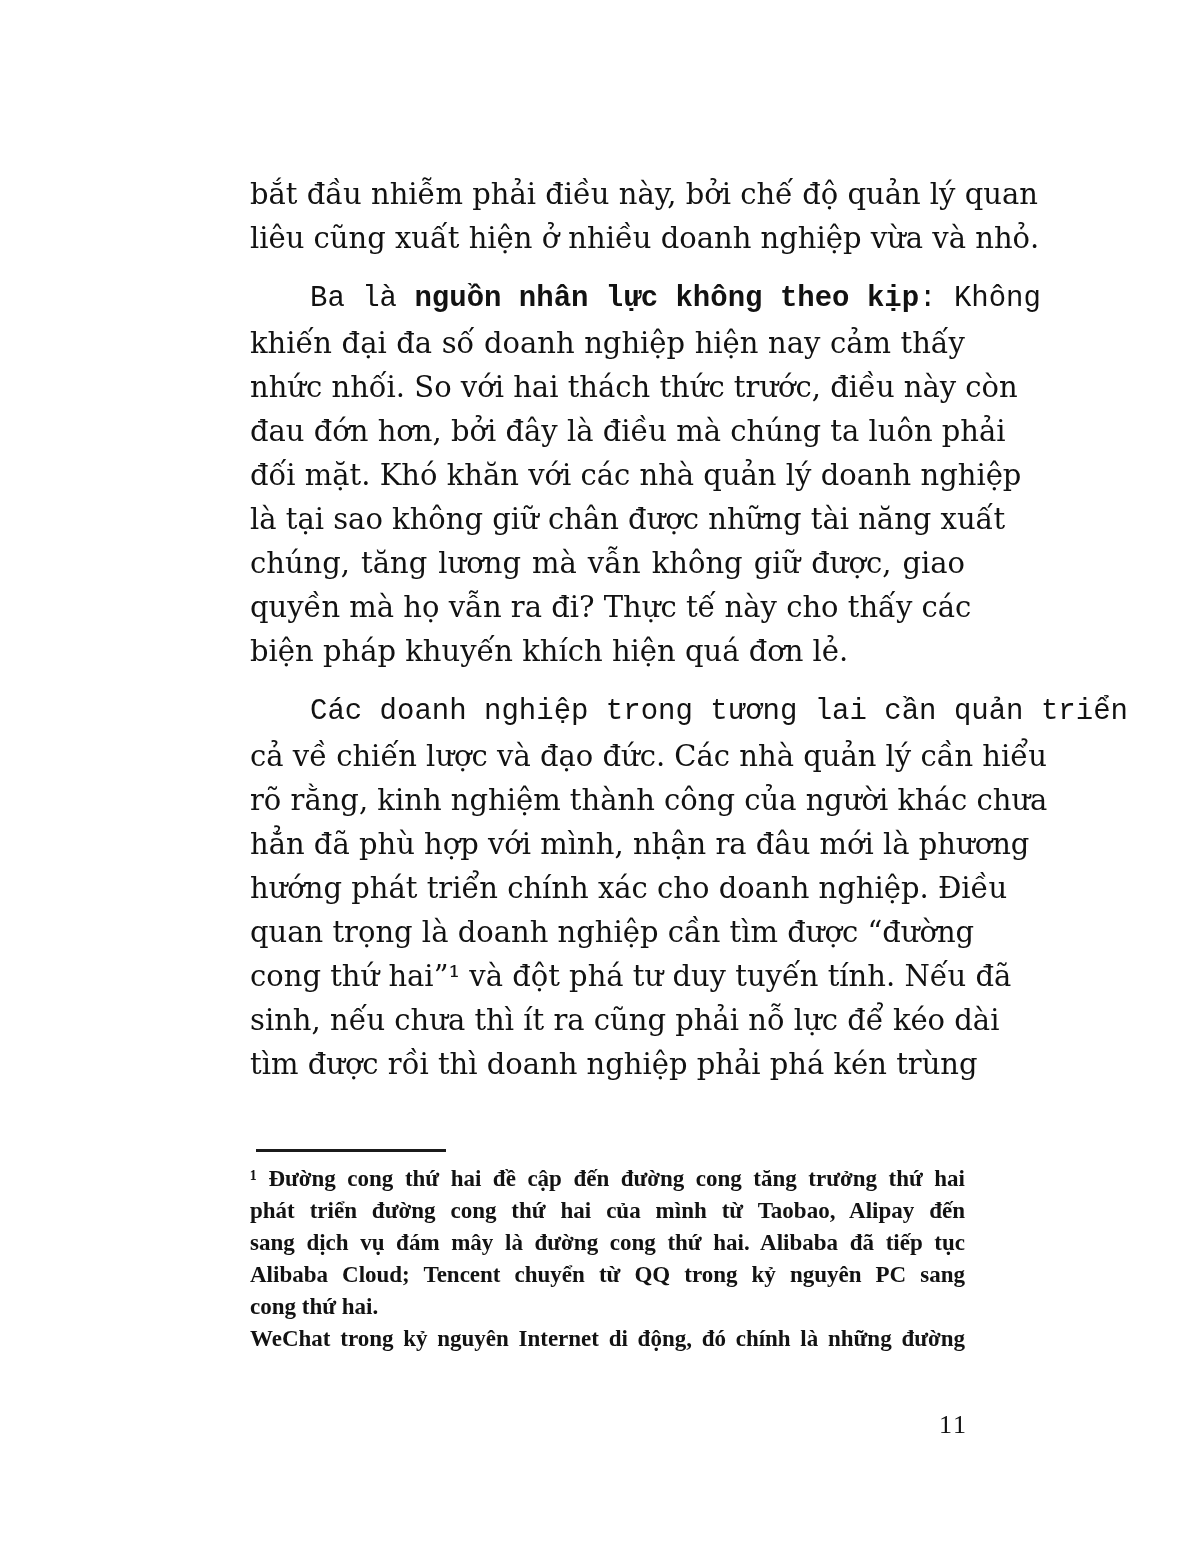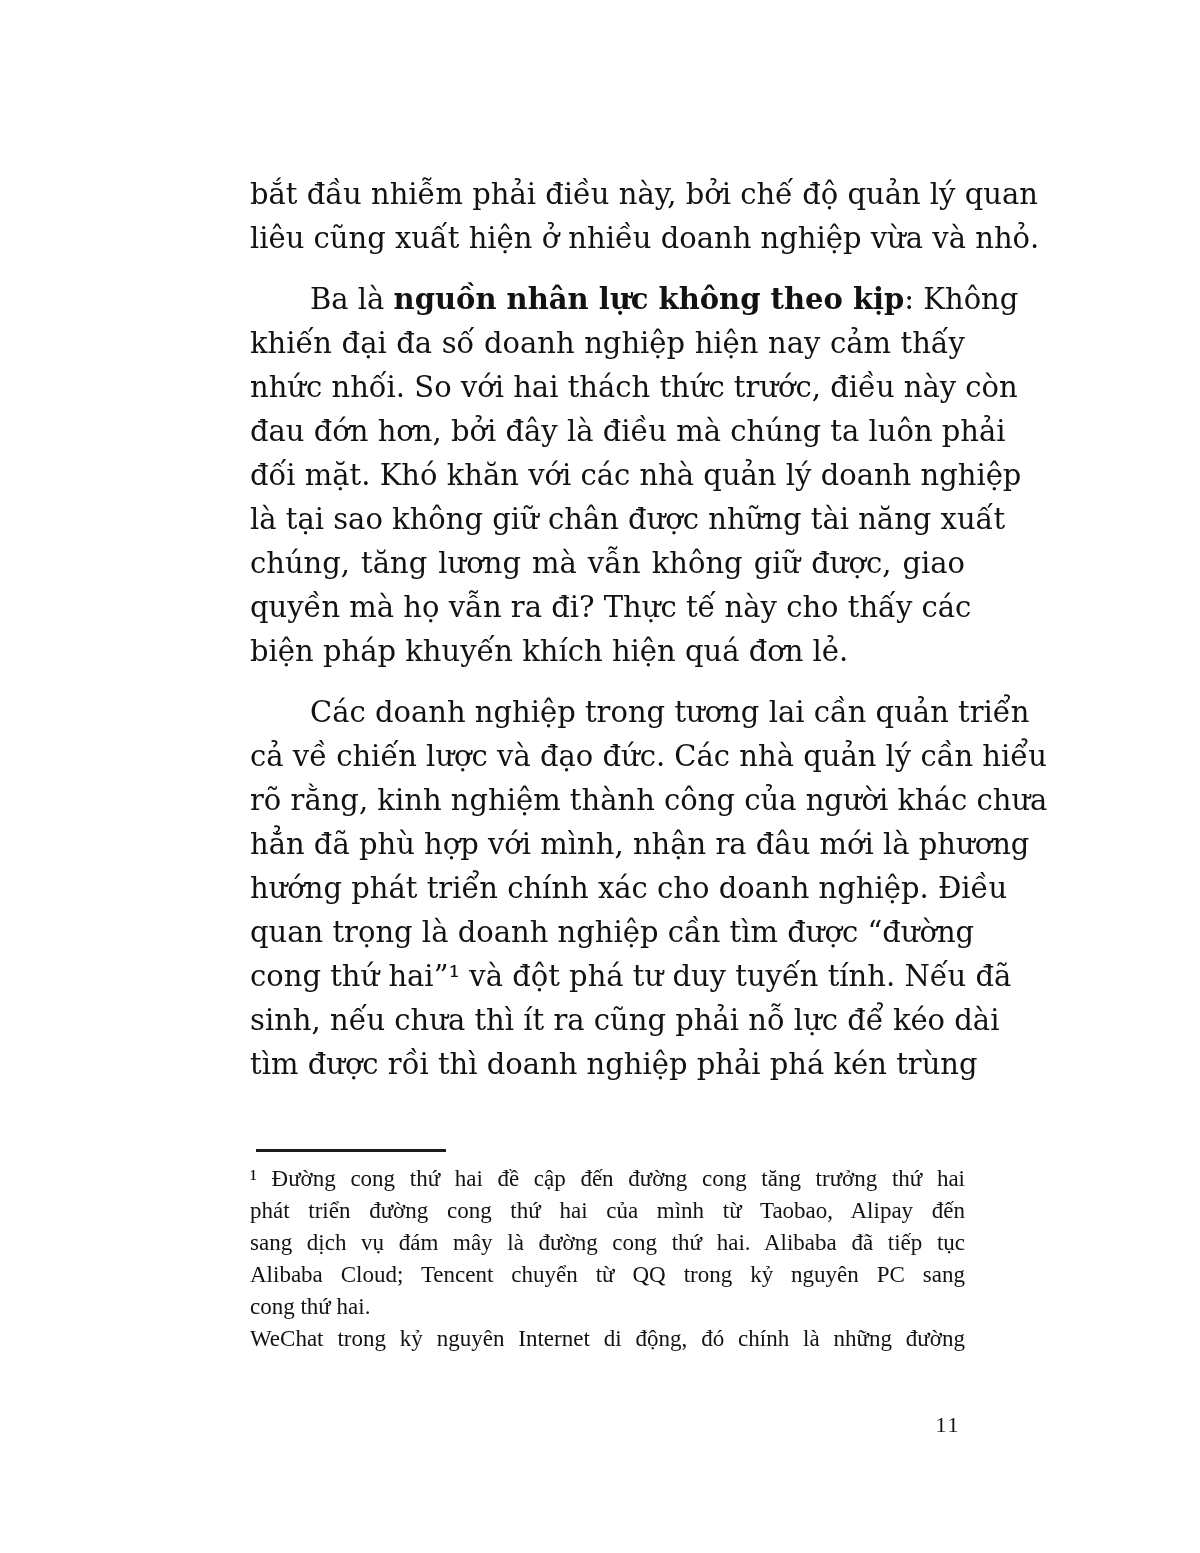--- a/index.html
+++ b/index.html
@@ -23,21 +23,21 @@
   .para { margin: 0; }
   .para + .para { margin-top: 17px; }
   .bline {
     text-align: justify;
     text-align-last: justify;
     white-space: nowrap;
   }
   .bline.last {
     text-align-last: left;
   }
-  .bline.indent { text-indent: 60px; }
+  .bline.indent { text-indent: 60px; font-family: Liberation Mono, monospace; }
   .bold-run { font-weight: bold; }
   .footnote-rule {
     position: absolute;
     left: 256px;
     top: 1149px;
     width: 190px;
     height: 0;
     border-top: 3px solid #1b1b1b;
   }
   .footnote {
@@ -46,31 +46,32 @@
     top: 1163px;
     width: 715px;
     font-family: "Liberation Serif", serif;
     font-size: 23px;
     line-height: 32px;
   }
   .fline {
     text-align: justify;
     text-align-last: justify;
     white-space: nowrap;
+    font-weight: bold;
   }
   .fline.last { text-align-last: left; }
   .page-number {
     position: absolute;
     left: 928px;
     top: 1408px;
     width: 40px;
     font-family: "Liberation Serif", serif;
-    font-size: 22px;
+    font-size: 26px;
     line-height: 34px;
-    text-align: center;
+    text-align: right;
     letter-spacing: 2px;
   }
 </style>
 </head>
 <body>
 
 <div class="page">
 
   <div class="body-text">
 

